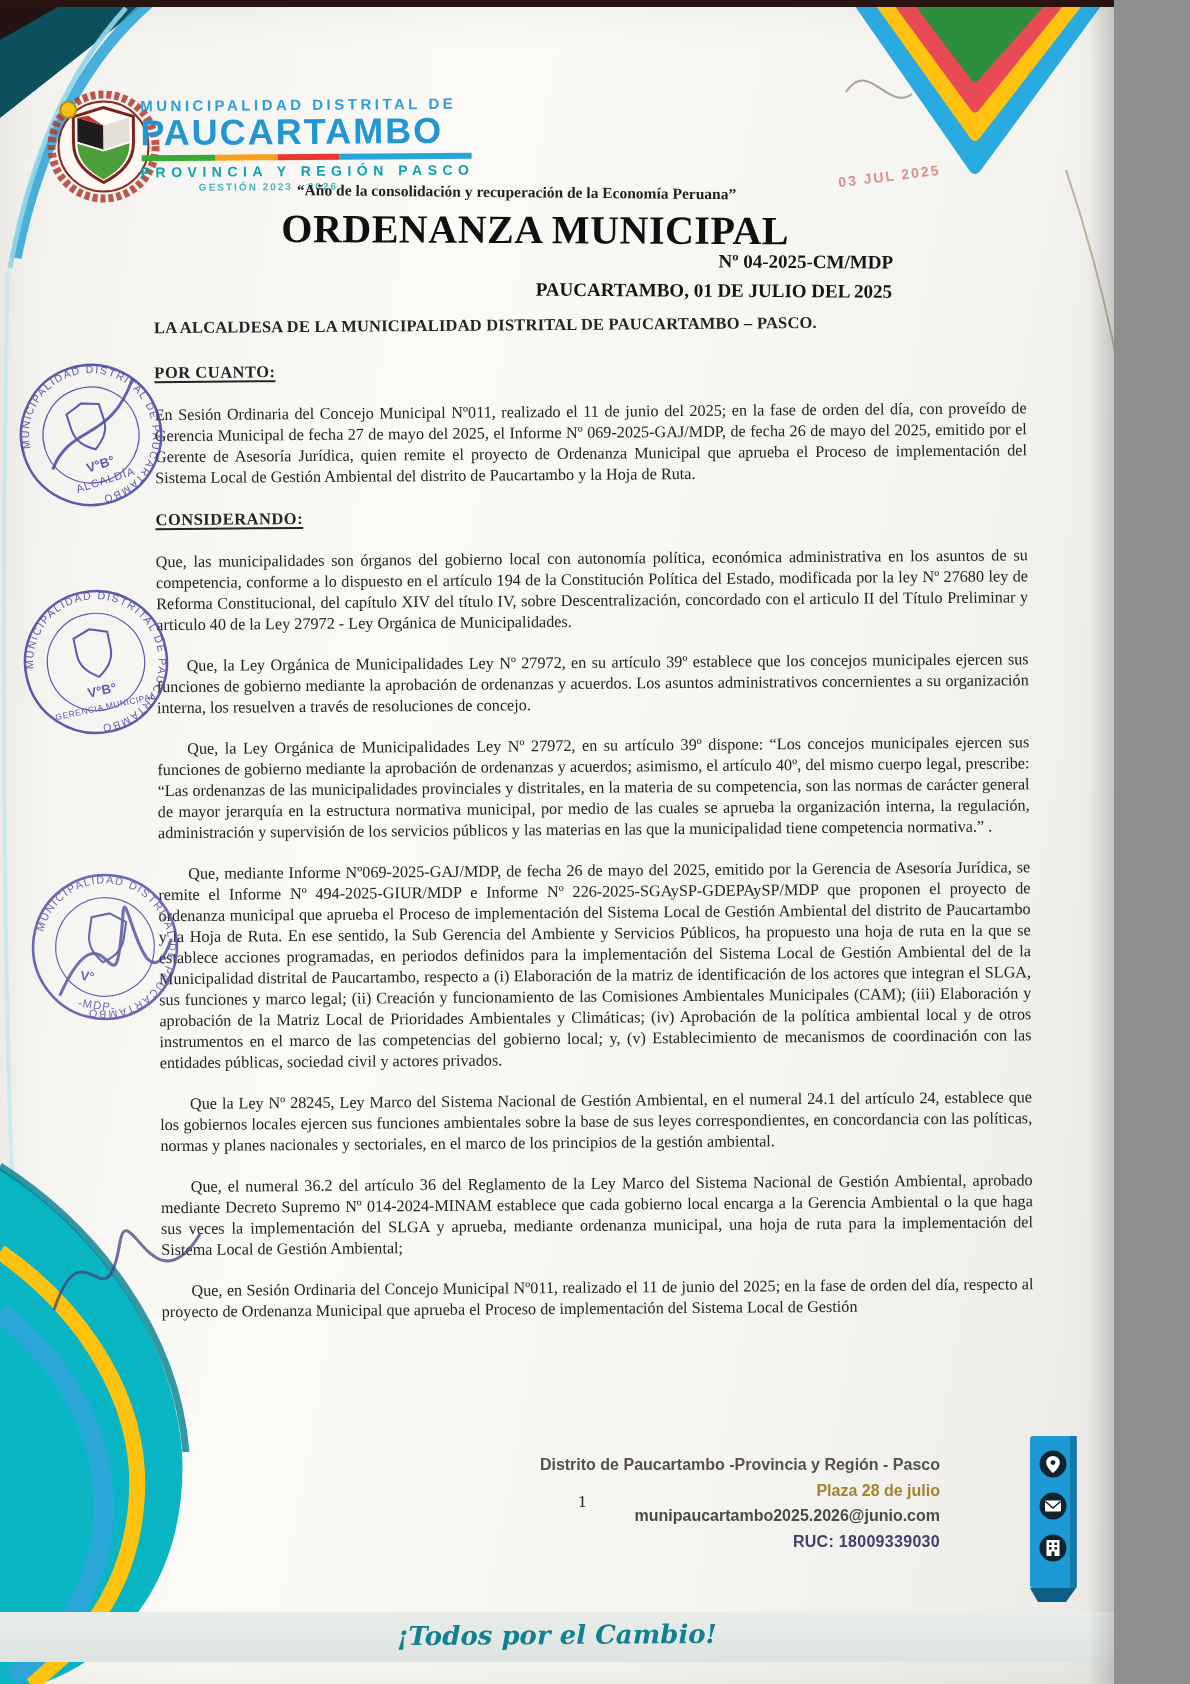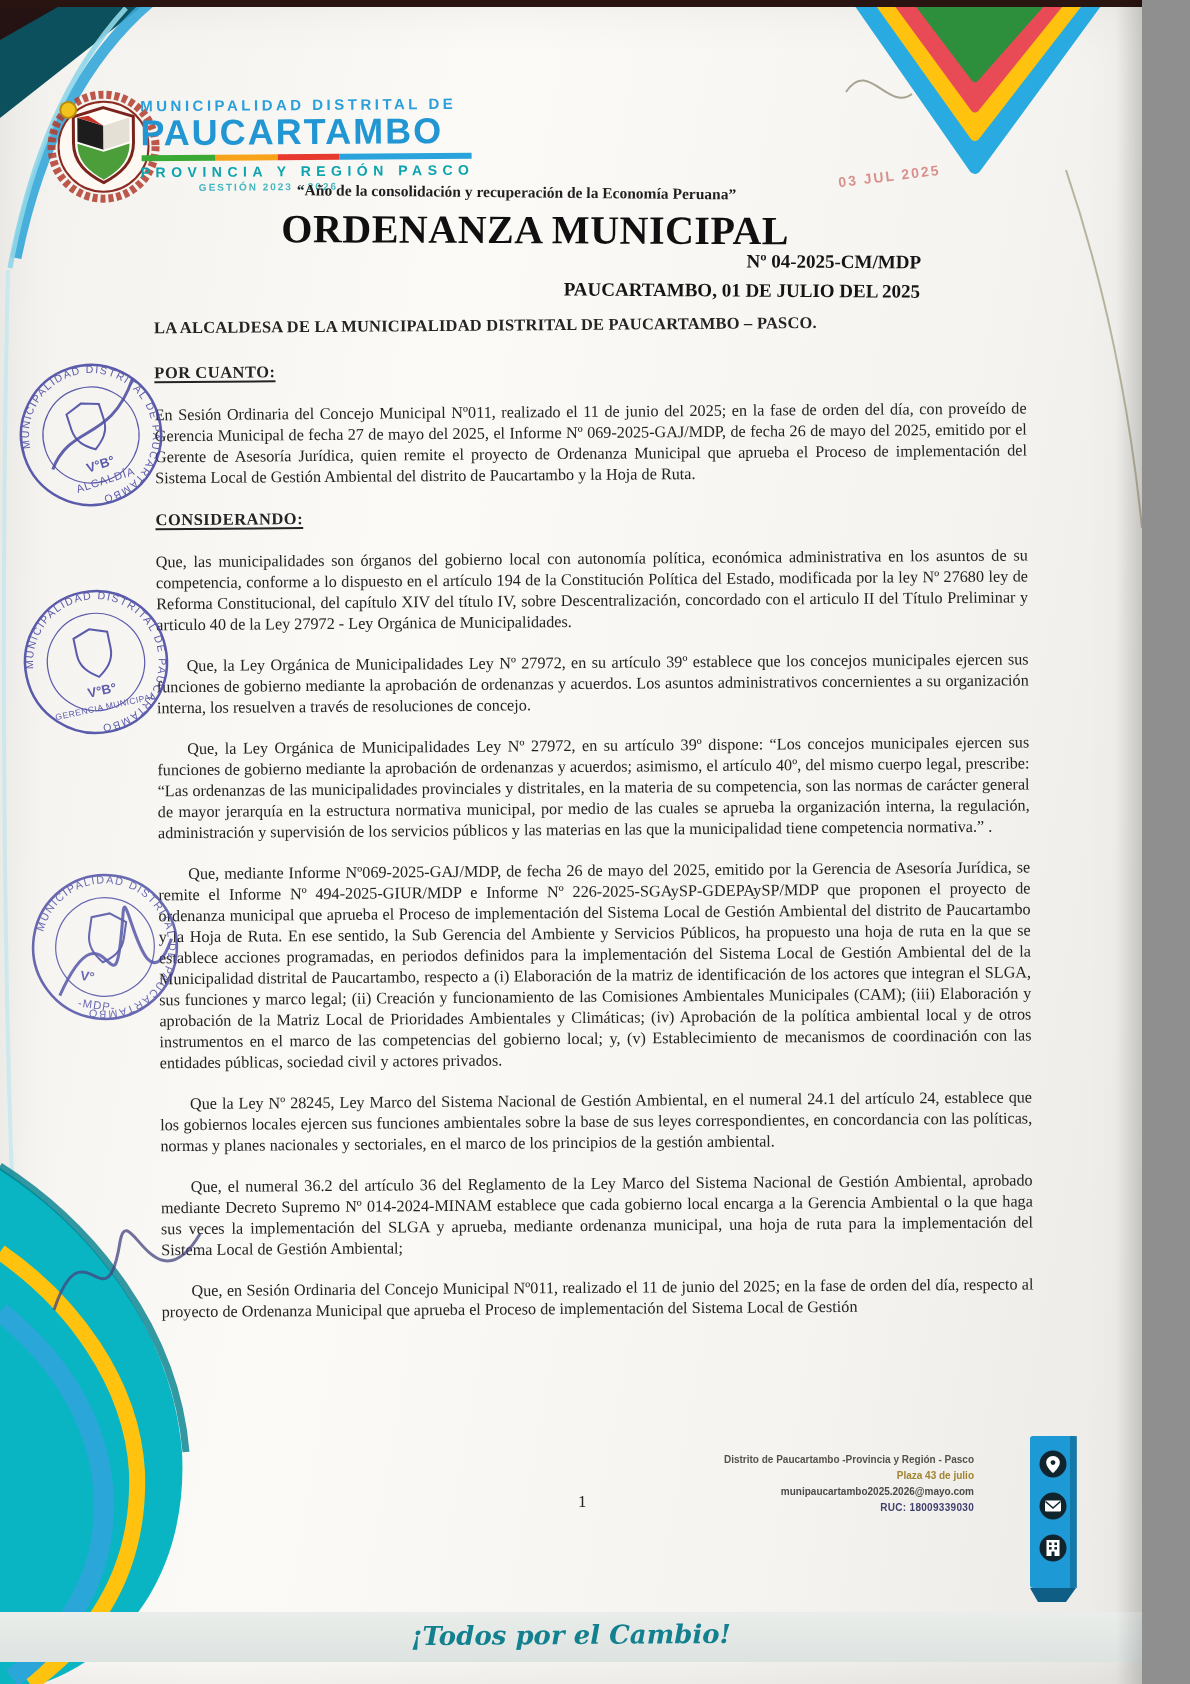--- a/index.html
+++ b/index.html
@@ -1,21 +1,20 @@
 <!DOCTYPE html>
 <html><head>
 <meta charset="utf-8">
 <style>
   html,body{margin:0;padding:0;background:#8f8f8f;}
   .page{
     position:relative;width:1114px;height:1684px;overflow:hidden;
     background:linear-gradient(100deg,#f2f1ed 0%,#fbfaf7 35%,#f6f4f0 70%,#eceae6 100%);
     font-family:"Liberation Serif", serif;color:#232323;
     box-shadow:inset 0 0 60px rgba(0,0,0,.08);
-    padding-left:28px;
   }
   .top-strip{position:absolute;left:0;top:0;width:100%;height:7px;background:#2a1411;z-index:4;}
   .right-shade{position:absolute;right:0;top:0;width:26px;height:100%;
     background:linear-gradient(to right,rgba(0,0,0,0),rgba(0,0,0,.14));z-index:5;}
   .right-edge-line{position:absolute;left:1163px;top:50px;width:2px;height:1450px;
     background:rgba(110,110,110,.4);z-index:5;}
   .deco{position:absolute;z-index:1;}
   .tilt{position:absolute;inset:0;transform:rotate(-0.45deg);z-index:2;}
   
   .logo{position:absolute;left:50px;top:82px;}
@@ -43,22 +42,22 @@
   .addressee{font-weight:bold;font-size:16.5px;margin:0 0 24px 0;letter-spacing:.2px;}
   .sec-label{font-weight:bold;text-decoration:underline;text-decoration-thickness:2px;
     text-underline-offset:3px;margin:0 0 22px 0;font-size:16.5px;letter-spacing:.5px;}
   .para{margin:0 0 20px 0;}
   .para.indent{text-indent:30px;}
   
   .stamp{position:absolute;z-index:3;opacity:.88;}
   .stamp text{font-family:"Liberation Sans",sans-serif;fill:#4646a2;}
   
   .page-number{position:absolute;left:578px;top:1492px;font-size:17px;color:#222;z-index:3;}
-  .contact{position:absolute;right:168px;top:1452px;text-align:right;z-index:4;
-    font-family:"Liberation Sans",sans-serif;font-weight:bold;font-size:10px;line-height:1.6;}
+  .contact{position:absolute;right:174px;top:1452px;text-align:right;z-index:4;
+    font-family:"Liberation Sans",sans-serif;font-weight:bold;font-size:16px;line-height:1.6;}
   .contact .c1{color:#55524c;}
   .contact .c2{color:#a08430;}
   .contact .c3{color:#4a4a4a;}
   .contact .c4{color:#3f3f6e;letter-spacing:.3px;}
   .slogan-band{position:absolute;left:0;top:1612px;width:100%;height:50px;z-index:2;
     background:linear-gradient(#eaedea,#dde3e1);}
   .slogan{position:absolute;left:0;top:1620px;width:100%;text-align:center;z-index:3;
     font-family:"DejaVu Serif",serif;font-style:italic;font-weight:bold;font-size:26px;
     color:#12808f;transform:rotate(-.4deg);}
   .icons-bar{position:absolute;left:1022px;top:1432px;z-index:5;}
@@ -180,22 +179,22 @@
   </svg>
 
   <svg class="stamp" style="left:36px;top:1190px;opacity:.75;" width="180" height="150" viewBox="0 0 180 150">
     <path d="M18,120 C48,30 70,140 84,52 C92,6 118,120 164,44" stroke="#44447e" stroke-width="3" fill="none"></path>
   </svg>
 
   <div class="page-number">1</div>
 
   <div class="contact">
     <div class="c1">Distrito de Paucartambo -Provincia y Región - Pasco</div>
-    <div class="c2">Plaza 43 de julio</div>
-    <div class="c3">munipaucartambo2025.2026@mayo.com</div>
+    <div class="c2">Plaza 28 de julio</div>
+    <div class="c3">munipaucartambo2025.2026@junio.com</div>
     <div class="c4">RUC: 18009339030</div>
   </div>
 
   <svg class="icons-bar" width="70" height="172" viewBox="0 0 70 172">
     <rect x="8" y="4" width="46" height="152" rx="3" fill="#1d9ad6"></rect>
     <rect x="48" y="4" width="7" height="152" fill="#136f9e" opacity=".8"></rect>
     <polygon points="8,156 54,156 44,170 16,170" fill="#0e5e86"></polygon>
     <g>
       <circle cx="31" cy="32" r="13.5" fill="#10242e"></circle>
       <path d="M31,24 c-4.2,0 -6.8,3 -6.8,6.4 c0,5 6.8,10.6 6.8,10.6 c0,0 6.8,-5.6 6.8,-10.6 c0,-3.4 -2.6,-6.4 -6.8,-6.4 z" fill="#ffffff"></path>

